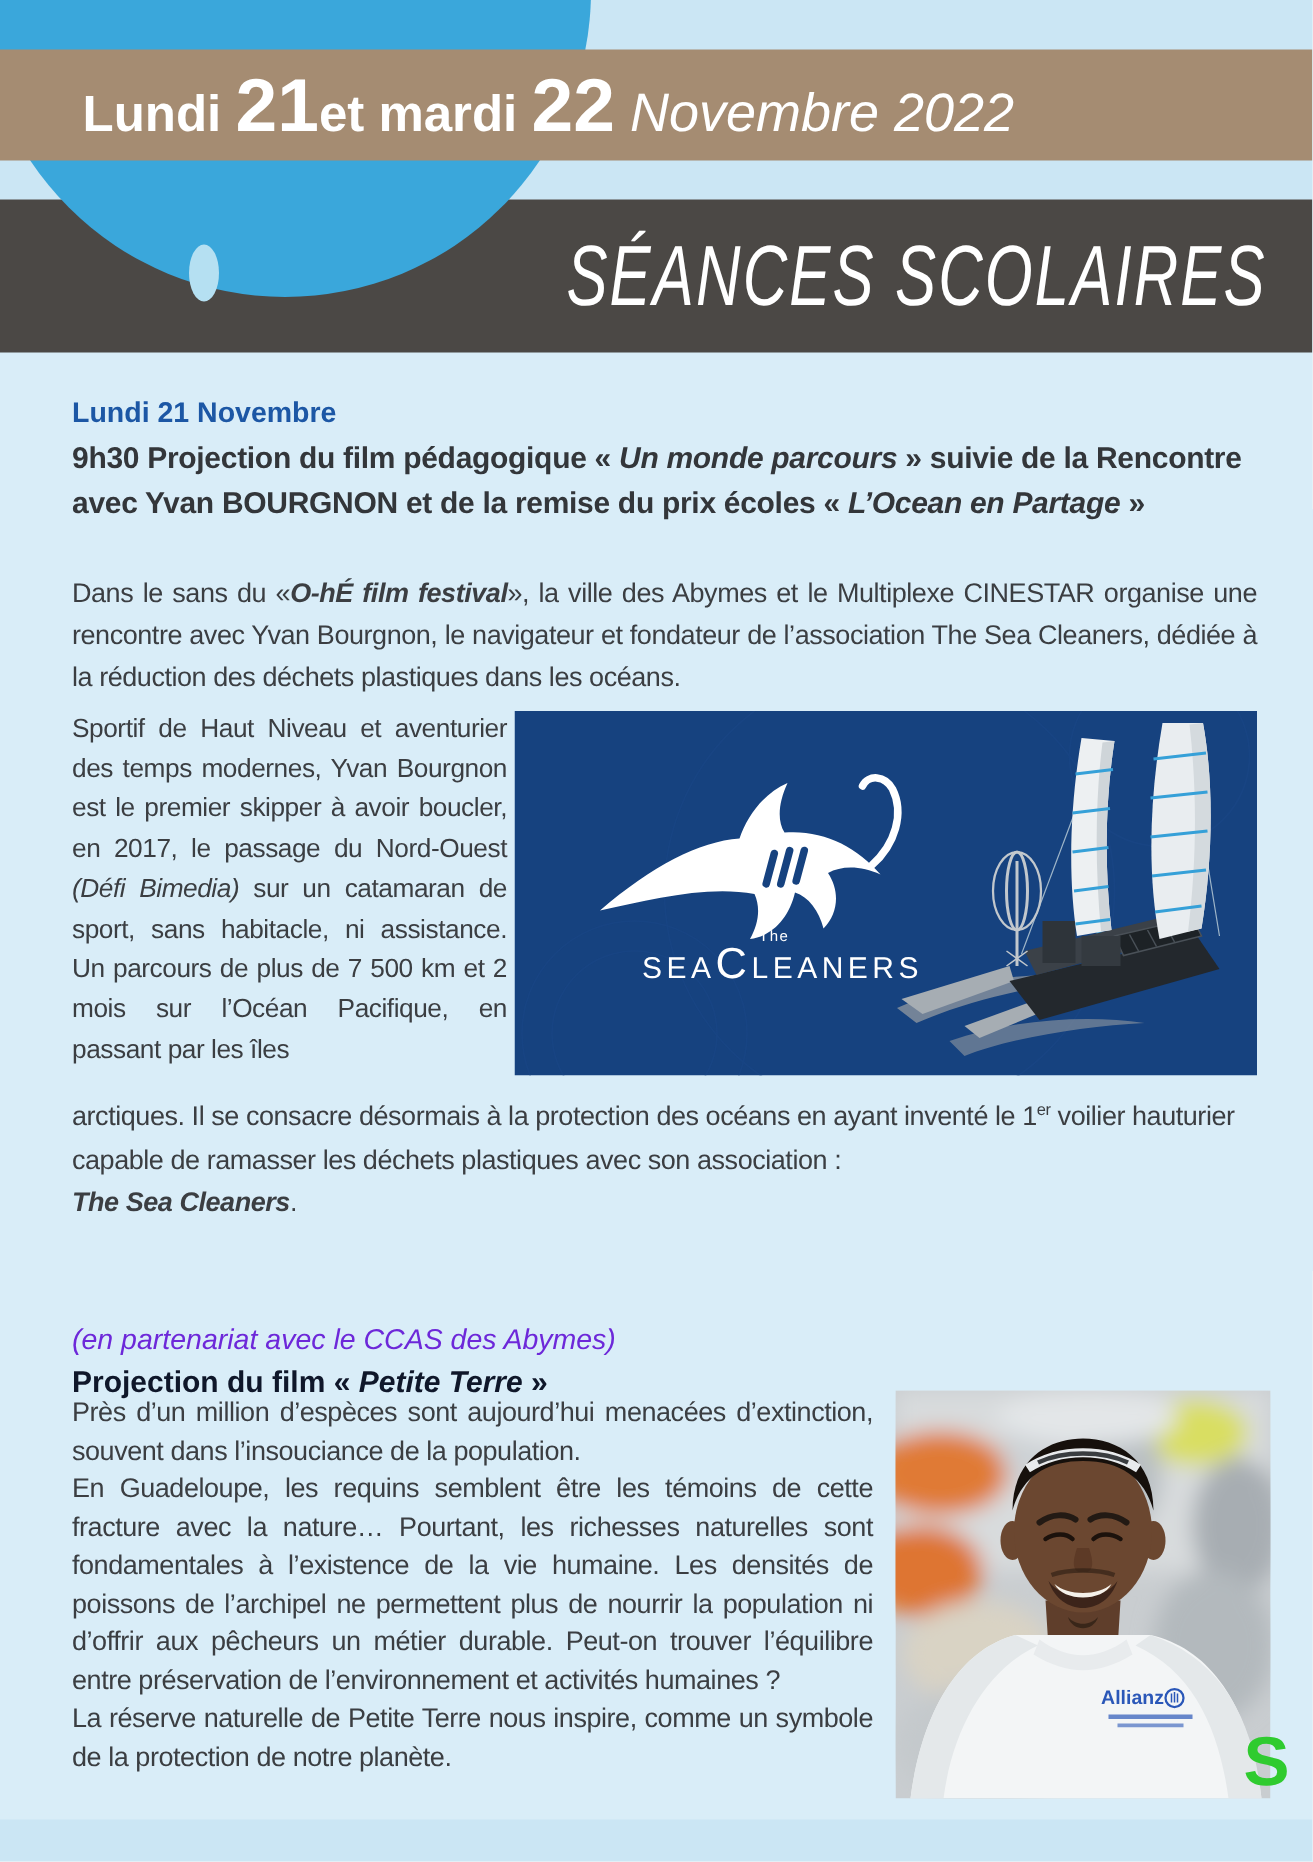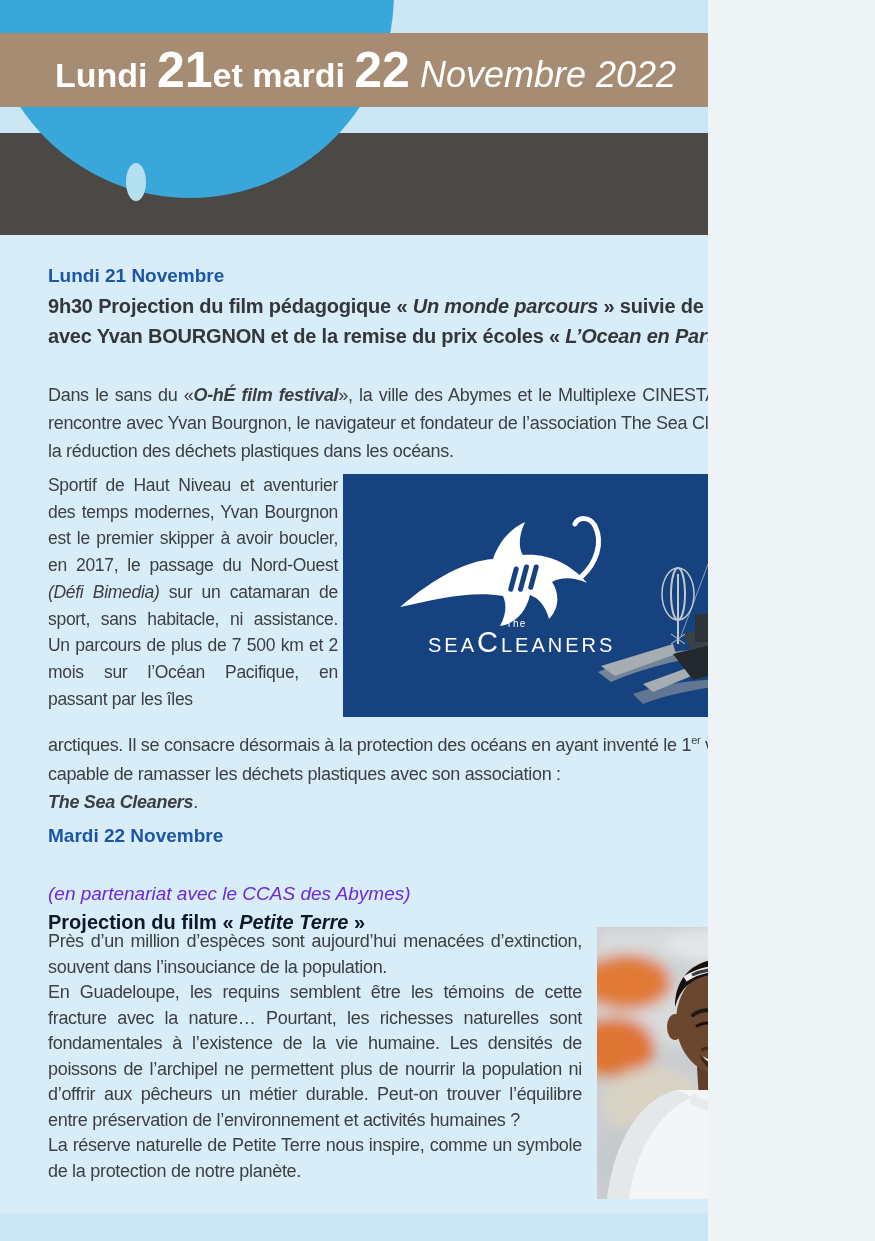--- a/index.html
+++ b/index.html
@@ -1,17 +1,17 @@
 <!DOCTYPE html>
 <html><head>
 <meta charset="utf-8">
 <style>
   html,body{margin:0;padding:0;background:#eef3f6;}
   .page{
-    position:relative;width:708px;height:1241px;overflow:hidden;
+    position:relative;width:875px;height:1241px;overflow:hidden;
     background:#d9edf8;font-family:"Liberation Sans",sans-serif;
   }
   .abs{position:absolute;}
   
   .top-zone{left:0;top:0;width:875px;height:133px;background:#cbe6f4;}
   .dark-band{left:0;top:133px;width:875px;height:102px;background:#4b4845;z-index:1;}
   .circle{left:-14px;top:-210px;width:408px;height:408px;border-radius:50%;background:#3aa7db;z-index:2;}
   .circle-dot{left:126px;top:163px;width:20px;height:38px;border-radius:50%;background:#b5e0f2;z-index:3;}
   .tan-band{left:0;top:33px;width:875px;height:74px;background:#a58c72;z-index:4;}
   .date-line{padding-left:55px;line-height:74px;white-space:nowrap;color:#fff;}
@@ -59,20 +59,23 @@
   <div class="abs dark-band"></div>
   <div class="abs circle"></div>
   <div class="abs circle-dot"></div>
 
   <div class="abs tan-band">
     <div class="date-line">
       <span class="date-sm">Lundi </span><span class="date-num">21</span><span class="date-sm">et mardi </span><span class="date-num">22</span><span class="date-month"> Novembre 2022</span>
     </div>
   </div>
 
+  <div class="abs banner-title-wrap">
+    <span class="banner-title">SÉANCES SCOLAIRES</span>
+  </div>
 
   <div class="abs h-blue blk-lun-h">Lundi 21 Novembre</div>
 
   <div class="abs bold-head blk-lun-sub"><span>9h30 Projection du film pédagogique « </span><span class="bi">Un monde parcours</span><span> » suivie de la Rencontre avec Yvan BOURGNON et de la remise du prix écoles « </span><span class="bi">L’Ocean en Partage</span><span> »</span></div>
 
   <div class="abs body-txt justify blk-lun-intro"><span>Dans le sans du «</span><span class="semi-it">O-hÉ film festival</span><span>», la ville des Abymes et le Multiplexe CINESTAR organise une rencontre avec Yvan Bourgnon, le navigateur et fondateur de l’association The Sea Cleaners, dédiée à la réduction des déchets plastiques dans les océans.</span></div>
 
   <div class="abs body-txt justify blk-bio"><span>Sportif de Haut Niveau et aven­turier des temps modernes, Yvan Bourgnon est le premier skipper à avoir boucler, en 2017, le passage du Nord-Ouest </span><span class="it">(Défi Bimedia)</span><span> sur un catamaran de sport, sans habitacle, ni assis­tance. Un parcours de plus de 7 500 km et 2 mois sur l’Océan Pacifique, en passant par les îles</span></div>
 
   <div class="abs sea-image">
@@ -144,21 +147,20 @@
         </g>
       </g>
     </svg>
   </div>
 
   <div class="abs body-txt blk-bio-cont">
     <span>arctiques. Il se consacre désormais à la protection des océans en ayant inventé le 1</span><sup>er</sup><span> voilier hauturier capable de ramasser les déchets plastiques avec son association :</span><br>
     <span class="bi">The Sea Cleaners</span><span>.</span>
   </div>
 
-  <div class="abs h-blue blk-mar-h">Mardi 22 Novembre</div>
   <div class="abs blk-mar-l2">(en partenariat avec le CCAS des Abymes)</div>
   <div class="abs blk-mar-l3"><span>Projection du film « </span><span class="bi">Petite Terre</span><span> »</span></div>
 
   <div class="abs body-txt justify blk-tue-body">
     <p>Près d’un million d’espèces sont aujourd’hui menacées d’extinction, souvent dans l’insouciance de la population.</p>
     <p>En Guadeloupe, les requins semblent être les témoins de cette fracture avec la nature… Pourtant, les richesses na­turelles sont fondamentales à l’existence de la vie humaine. Les densités de poissons de l’archipel ne permettent plus de nourrir la population ni d’offrir aux pêcheurs un métier du­rable. Peut-on trouver l’équilibre entre préservation de l’en­vironnement et activités humaines ?</p>
     <p>La réserve naturelle de Petite Terre nous inspire, comme un symbole de la protection de notre planète.</p>
   </div>
 
   <div class="abs portrait">

